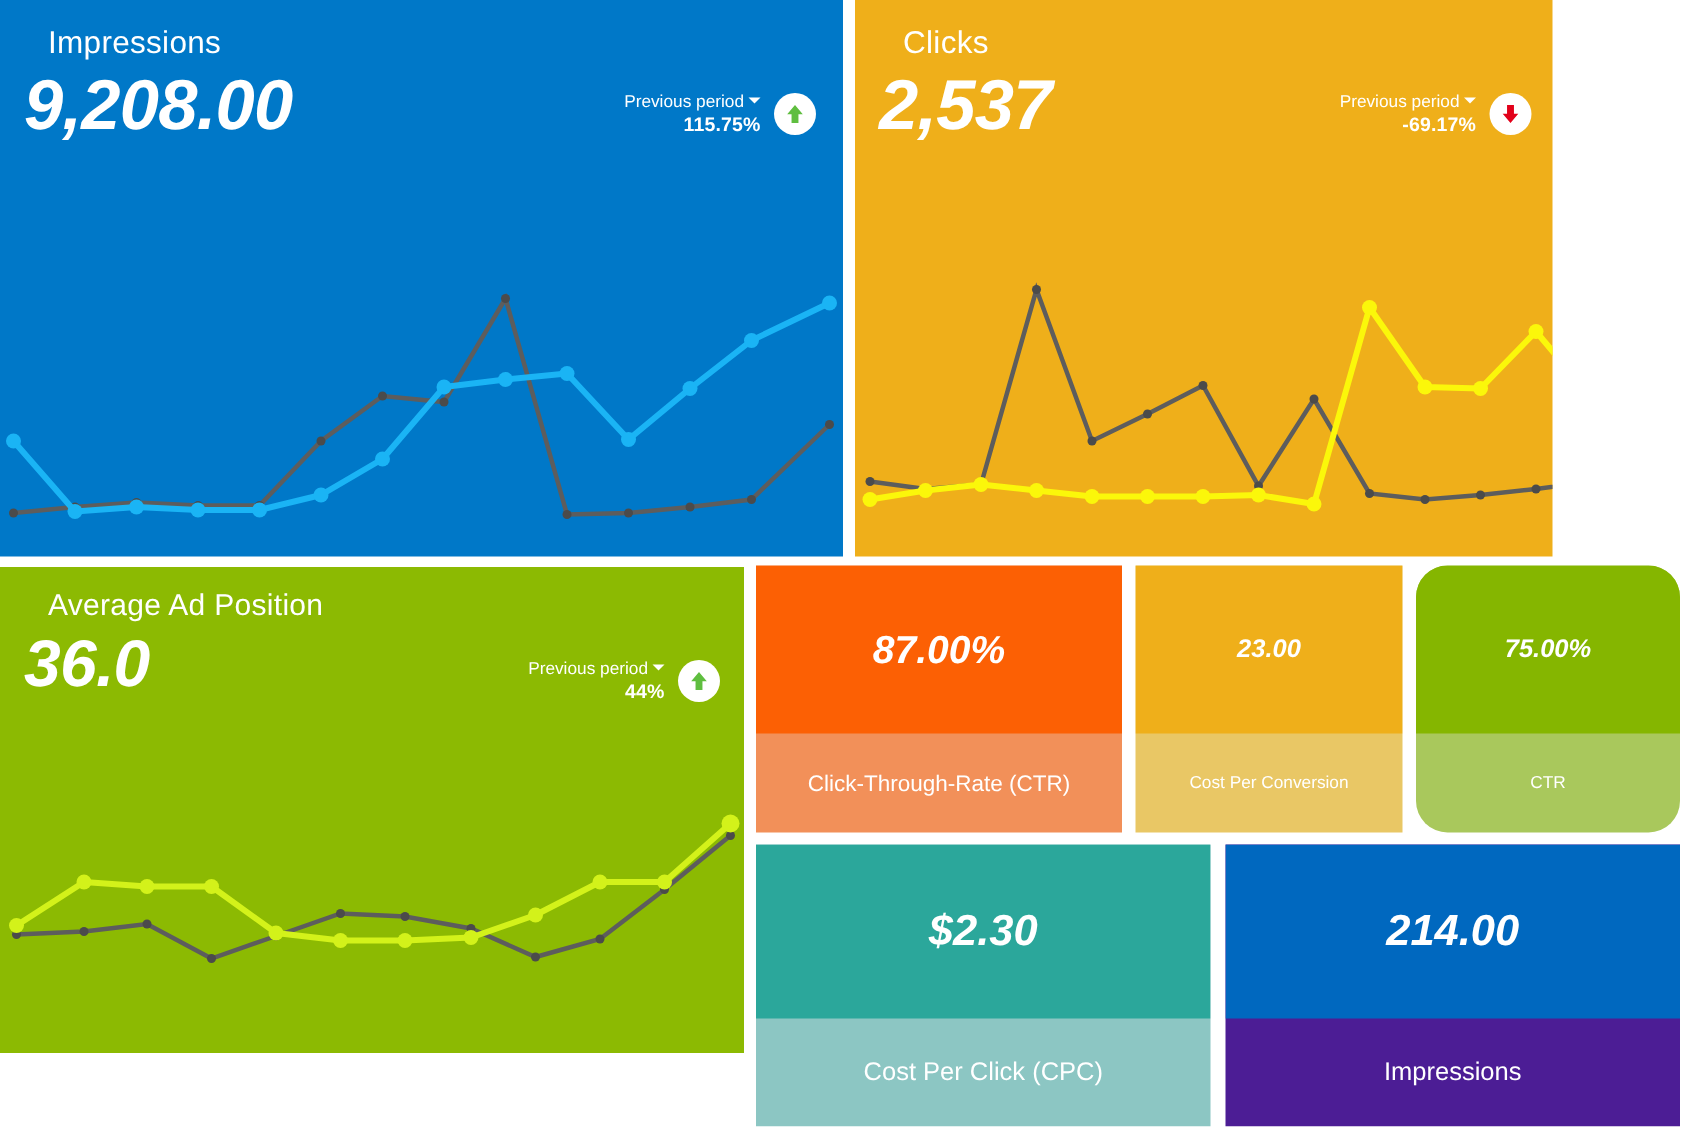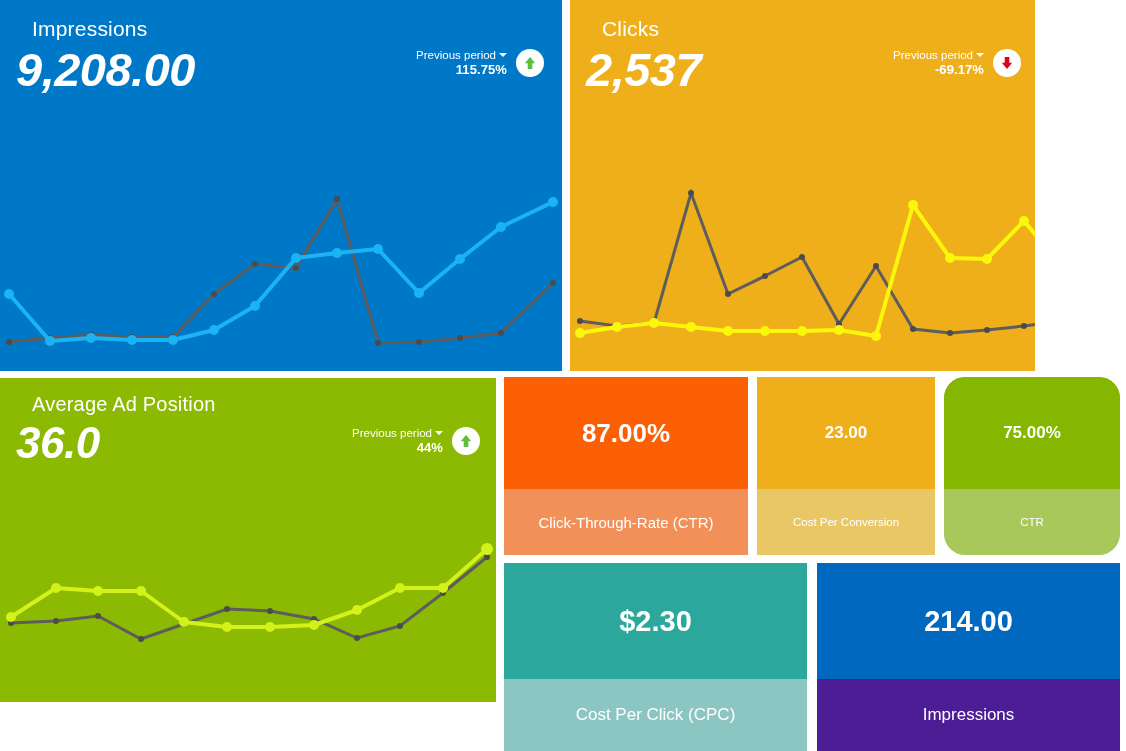--- a/index.html
+++ b/index.html
@@ -46,20 +46,21 @@
     font-style: italic;
   }
   .bigtile.compact .title { font-size: 20px; top: 16px; }
   .bigtile.compact .value { font-size: 44px; top: 42px; }
 
   .cmp {
     position: absolute;
     display: flex;
     align-items: center;
     gap: 9px;
+    margin-top: 13px;
   }
   .cmp .cmp-text {
     text-align: right;
     color: #ffffff;
     line-height: 1.25;
   }
   .cmp .cmp-period {
     font-size: 11.5px;
     font-weight: 400;
     white-space: nowrap;
@@ -97,20 +98,21 @@
 
   
   .smalltile { display: flex; flex-direction: column; }
   .smalltile .sv {
     flex: none;
     display: flex;
     align-items: center;
     justify-content: center;
     color: #ffffff;
     font-weight: bold;
+    font-style: italic;
   }
   .smalltile .sl {
     flex: 1;
     display: flex;
     align-items: center;
     justify-content: center;
     color: #ffffff;
     font-weight: 400;
   }
 </style>

